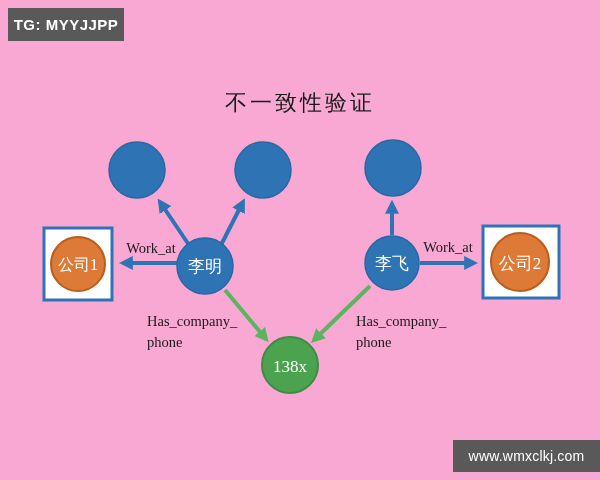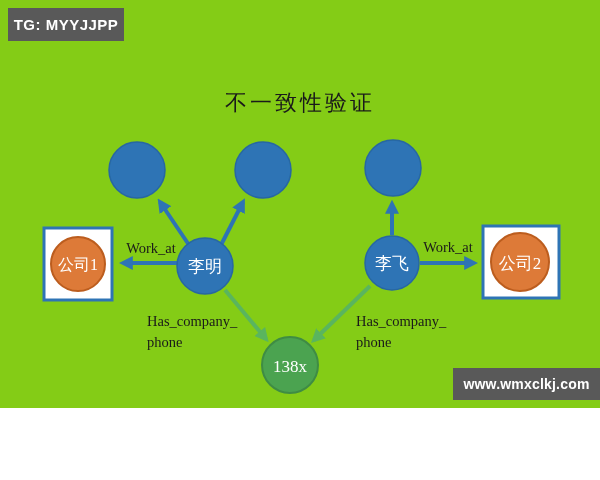--- a/index.html
+++ b/index.html
@@ -1,20 +1,20 @@
 <!DOCTYPE html>
 <html><head>
 <meta charset="utf-8">
 <style>
   html, body { margin: 0; padding: 0; }
   .canvas {
     position: relative;
     width: 600px;
-    height: 408px;
-    background: #84cc16;
+    height: 480px;
+    background: #f9a8d4;
     overflow: hidden;
     font-family: "Liberation Serif", serif;
   }
   .badge {
     position: absolute;
     background: #595959;
     color: #ffffff;
     font-family: "Liberation Sans", sans-serif;
     display: flex;
     align-items: center;
@@ -29,21 +29,21 @@
     font-size: 15px;
     font-weight: bold;
     letter-spacing: 0.5px;
   }
   .badge-bottom {
     right: 0px;
     bottom: 8px;
     width: 147px;
     height: 32px;
     font-size: 14px;
-    font-weight: bold;
+    font-weight: normal;
     letter-spacing: 0.2px;
     text-align: right;
   }
   .diagram-title {
     position: absolute;
     left: 0;
     right: 0;
     top: 88px;
     text-align: center;
     font-size: 22px;

